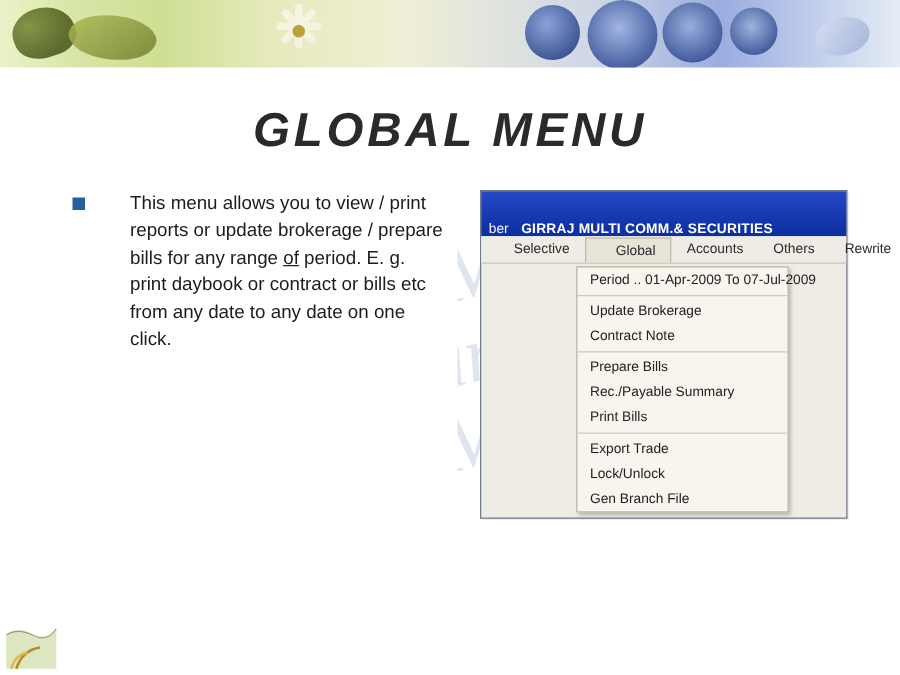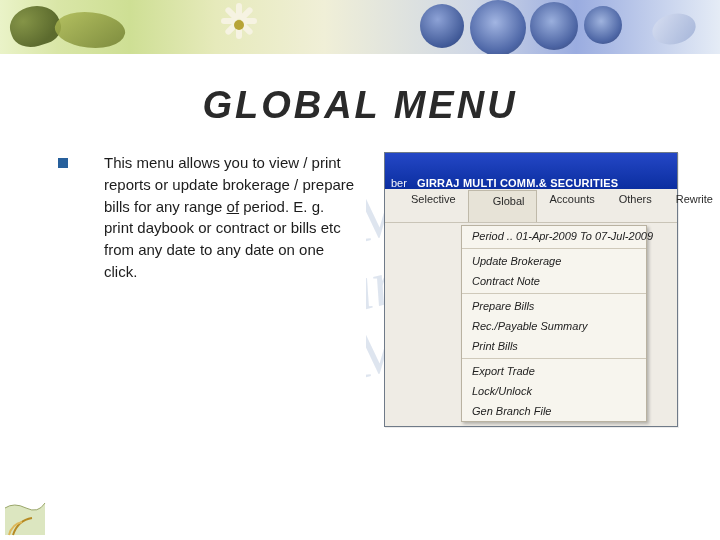--- a/index.html
+++ b/index.html
@@ -94,47 +94,46 @@
     color:#fff;
     display:flex;
     align-items:flex-end;
     padding:0 6px;
     font-size:11px;
     gap:10px;
   }
   .titlebar .tbl{opacity:.95;}
   .titlebar .tname{font-weight:700; letter-spacing:.2px;}
   .menubar{
-    height:34px;
+    height:22px;
     background:#efece5;
     display:flex;
     align-items:stretch;
     border-bottom:1px solid #c9c4b7;
     padding-left:14px;
     gap:0;
   }
   .menubar .mi{
     padding:4px 12px 0;
     color:#2a2a2a;
     font-size:11px;
   }
   .menubar .mi.sel{
     background:#e7e3d7;
     border:1px solid #bfb9a9;
     border-bottom:none;
     margin-top:1px;
     padding-left:24px;
   }
   .drop{
-    width:186px;
+    width:170px;
     margin:2px 0 4px 76px;
     background:#f7f5ee;
     border:1px solid #b9b2a1;
     box-shadow:2px 2px 3px rgba(0,0,0,.25);
-    font-style:italic;
   }
   .drop .row{
     padding:4px 10px;
     font-size:11px;
     color:#222;
     white-space:nowrap;
   }
   .drop hr{
     border:none;
     border-top:1px solid #cfc9ba;

